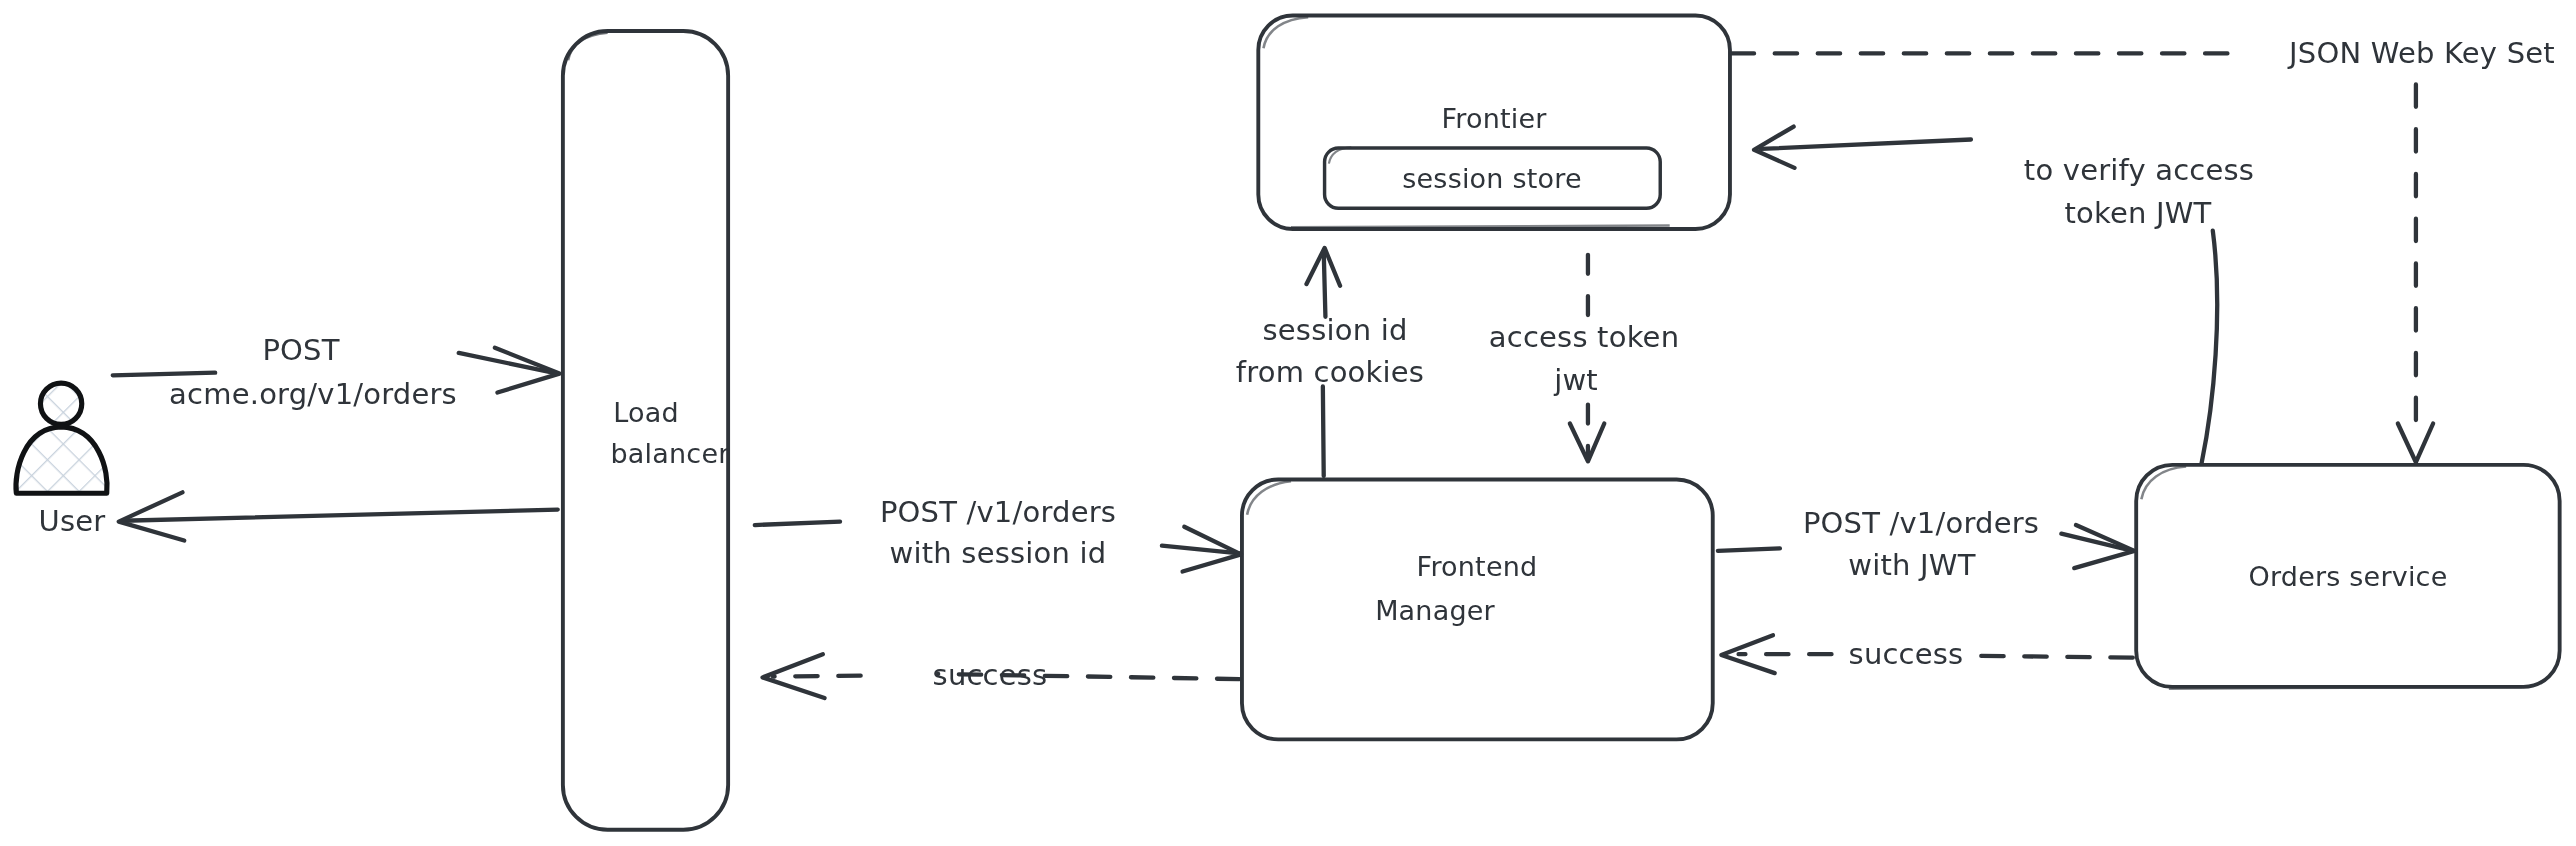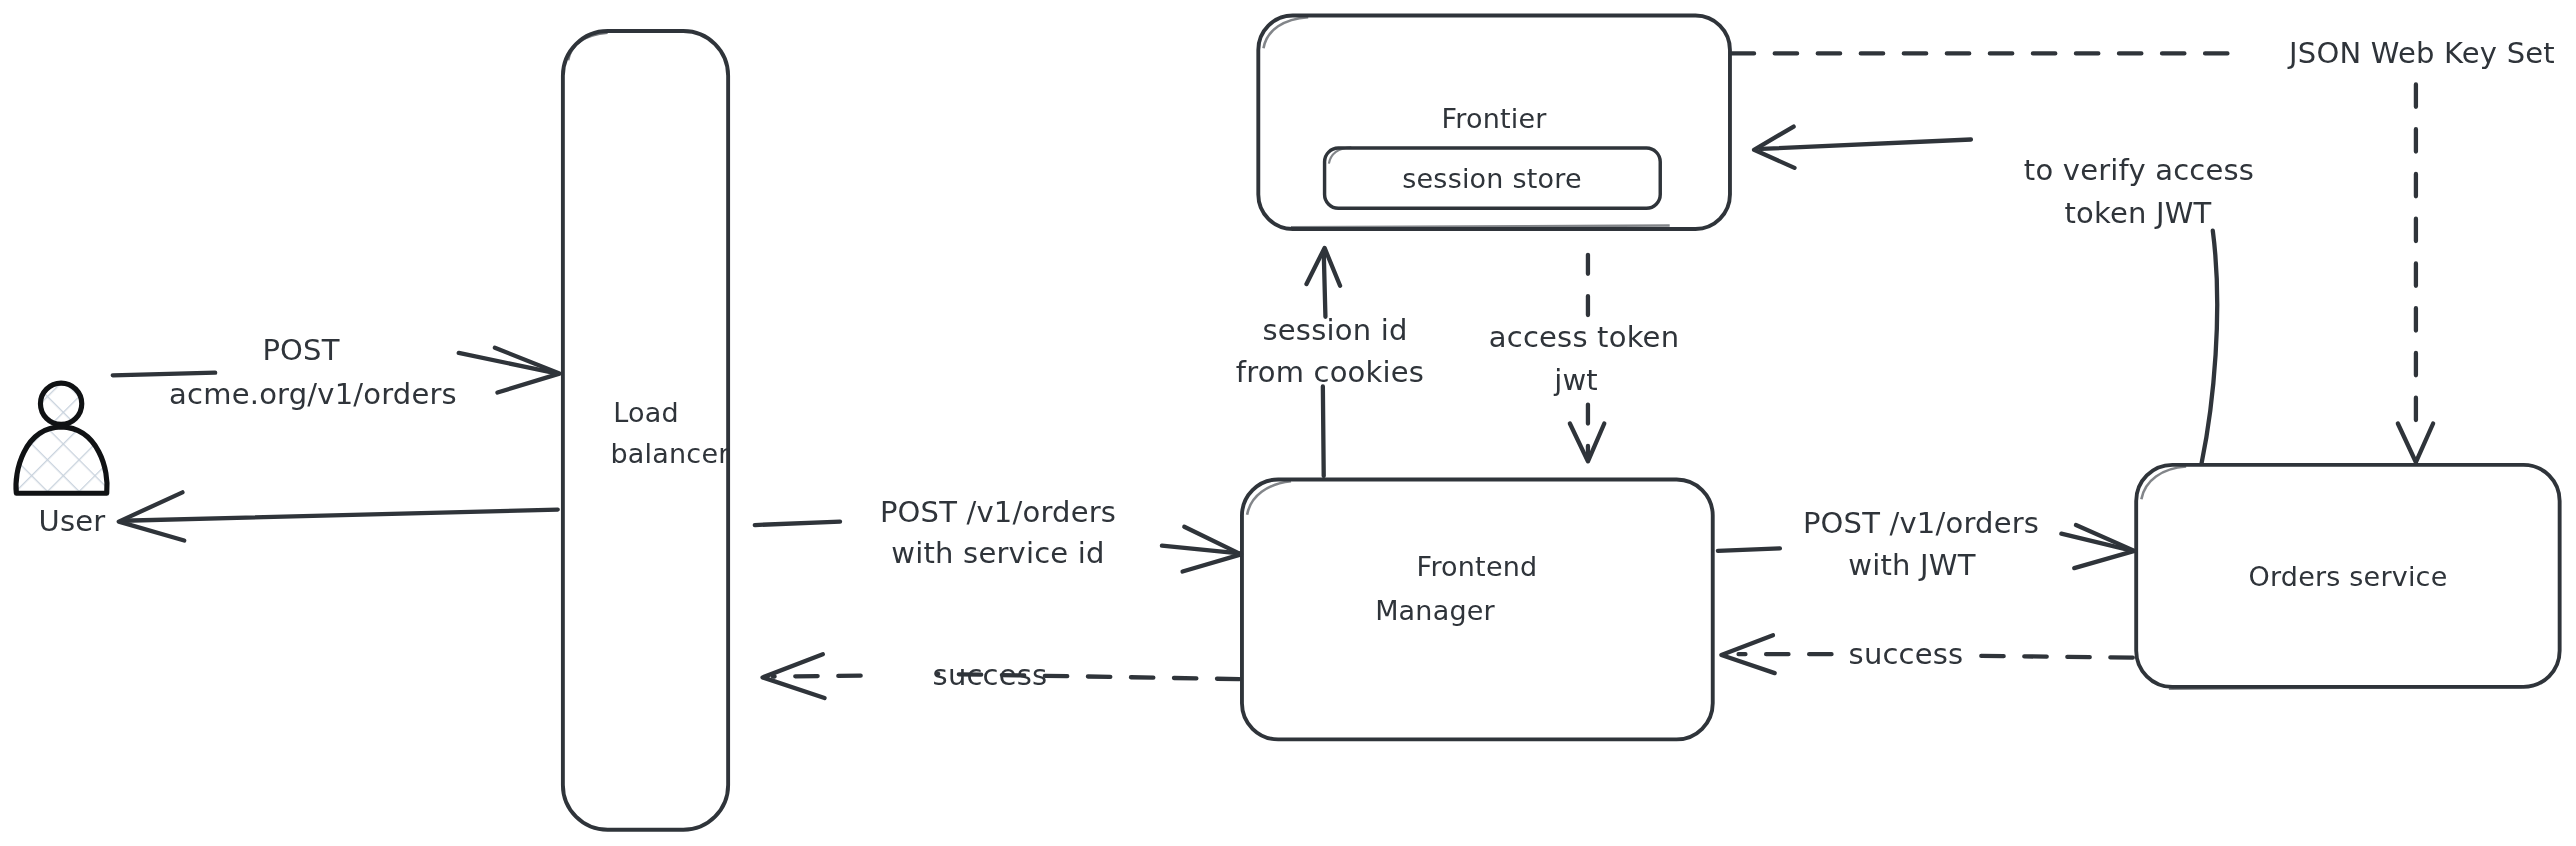--- a/index.html
+++ b/index.html
@@ -154,21 +154,21 @@
 
   <div class="lbl node-label ctr" style="left:1477px; top:567px;">Frontend</div>
   <div class="lbl node-label ctr" style="left:1411px; top:611px;margin-left:24px;">Manager</div>
 
   <div class="lbl node-label ctr" style="left:2348px; top:577px;">Orders service</div>
 
   <div class="lbl edge-label ctr" style="left:301px; top:350px;">POST</div>
   <div class="lbl edge-label ctr" style="left:313px; top:394px;">acme.org/v1/orders</div>
 
   <div class="lbl edge-label ctr" style="left:998px; top:512px;">POST /v1/orders</div>
-  <div class="lbl edge-label ctr" style="left:998px; top:553px;">with service id</div>
+  <div class="lbl edge-label ctr" style="left:998px; top:553px;">with session id</div>
 
   <div class="lbl edge-label ctr" style="left:990px; top:675px;">success</div>
 
   <div class="lbl edge-label ctr" style="left:1335px; top:330px;">session id</div>
   <div class="lbl edge-label ctr" style="left:1330px; top:372px;">from cookies</div>
 
   <div class="lbl edge-label ctr" style="left:1584px; top:337px;">access token</div>
   <div class="lbl edge-label ctr" style="left:1576px; top:380px;">jwt</div>
 
   <div class="lbl edge-label ctr" style="left:1921px; top:523px;">POST /v1/orders</div>

